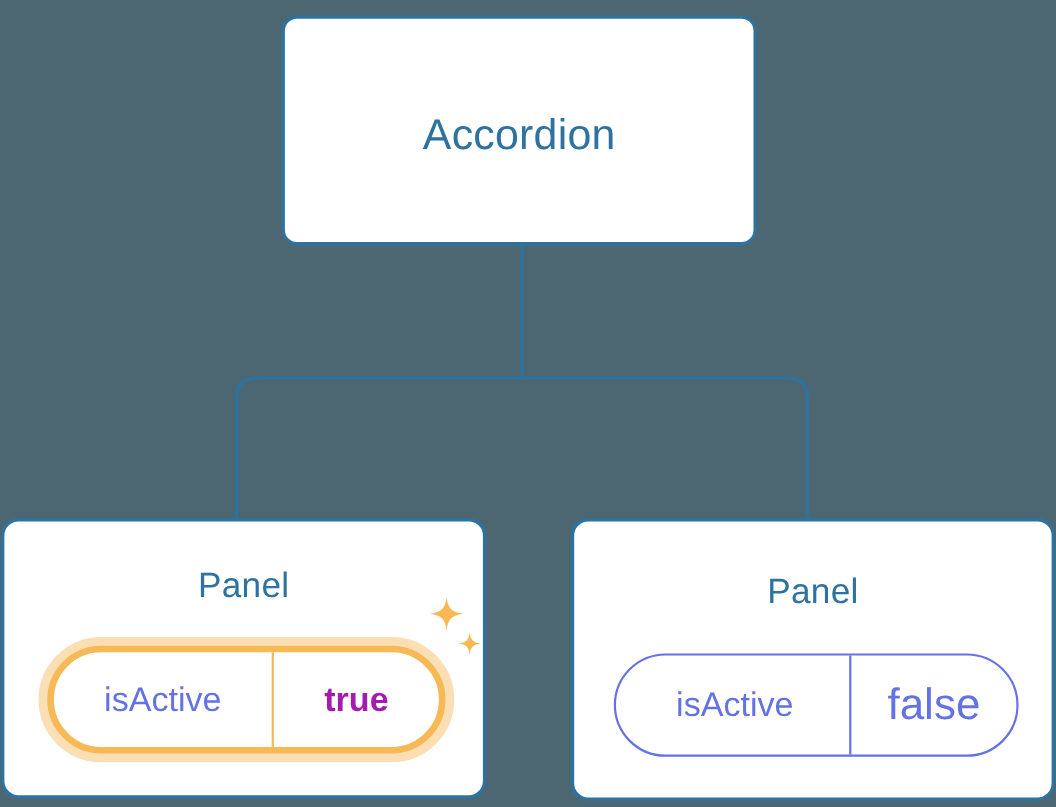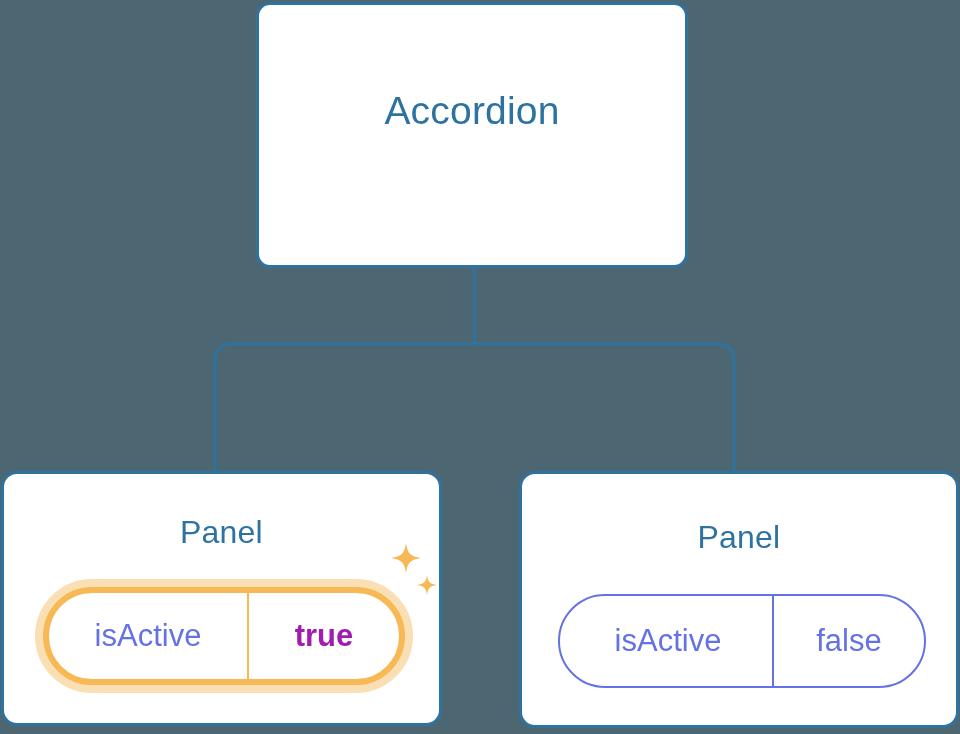--- a/index.html
+++ b/index.html
@@ -33,23 +33,23 @@
   
   .node {
     position: absolute;
     background: #ffffff;
     border: 3px solid #2e73a0;
     border-radius: 14px;
     box-sizing: border-box;
   }
   #node-accordion {
     left: 256px;
-    top: 2px;
+    top: 14px;
     width: 432px;
-    height: 266px;
+    height: 209px;
     text-decoration: underline;
   }
   #node-panel-left {
     left: 1px;
     top: 471px;
     width: 441px;
     height: 255px;
     border-radius: 16px;
   }
   #node-panel-right {
@@ -111,21 +111,21 @@
   }
   #pill-right .prop-key {
     width: 214px;
     font-size: 31px;
     color: #6472e3;
     border-right: 2px solid #6472e3;
     padding-left: 4px;
   }
   #pill-right .prop-value {
     flex: 1;
-    font-size: 31px;
+    font-size: 40px;
     color: #6472e3;
   }
 
   
   #pill-left-wrap {
     position: absolute;
     left: 31px;
     top: 105px;
     width: 378px;
     height: 114px;

